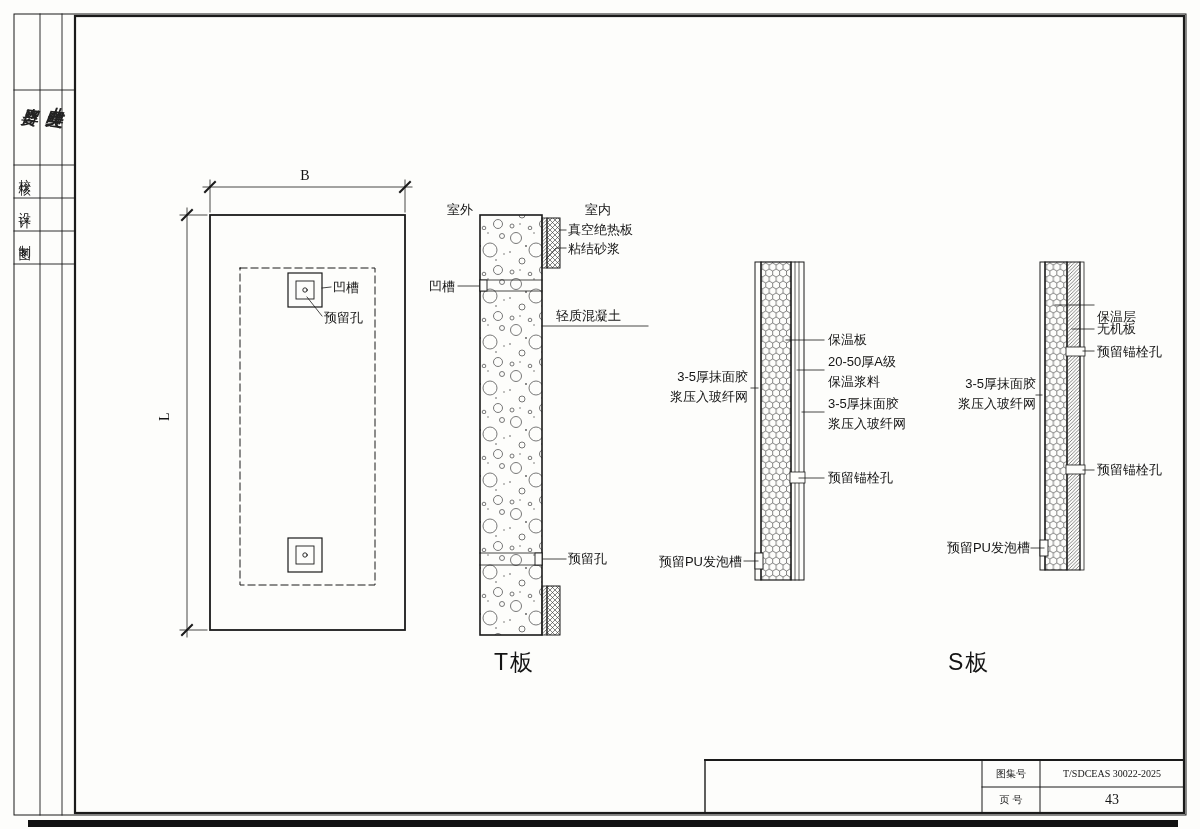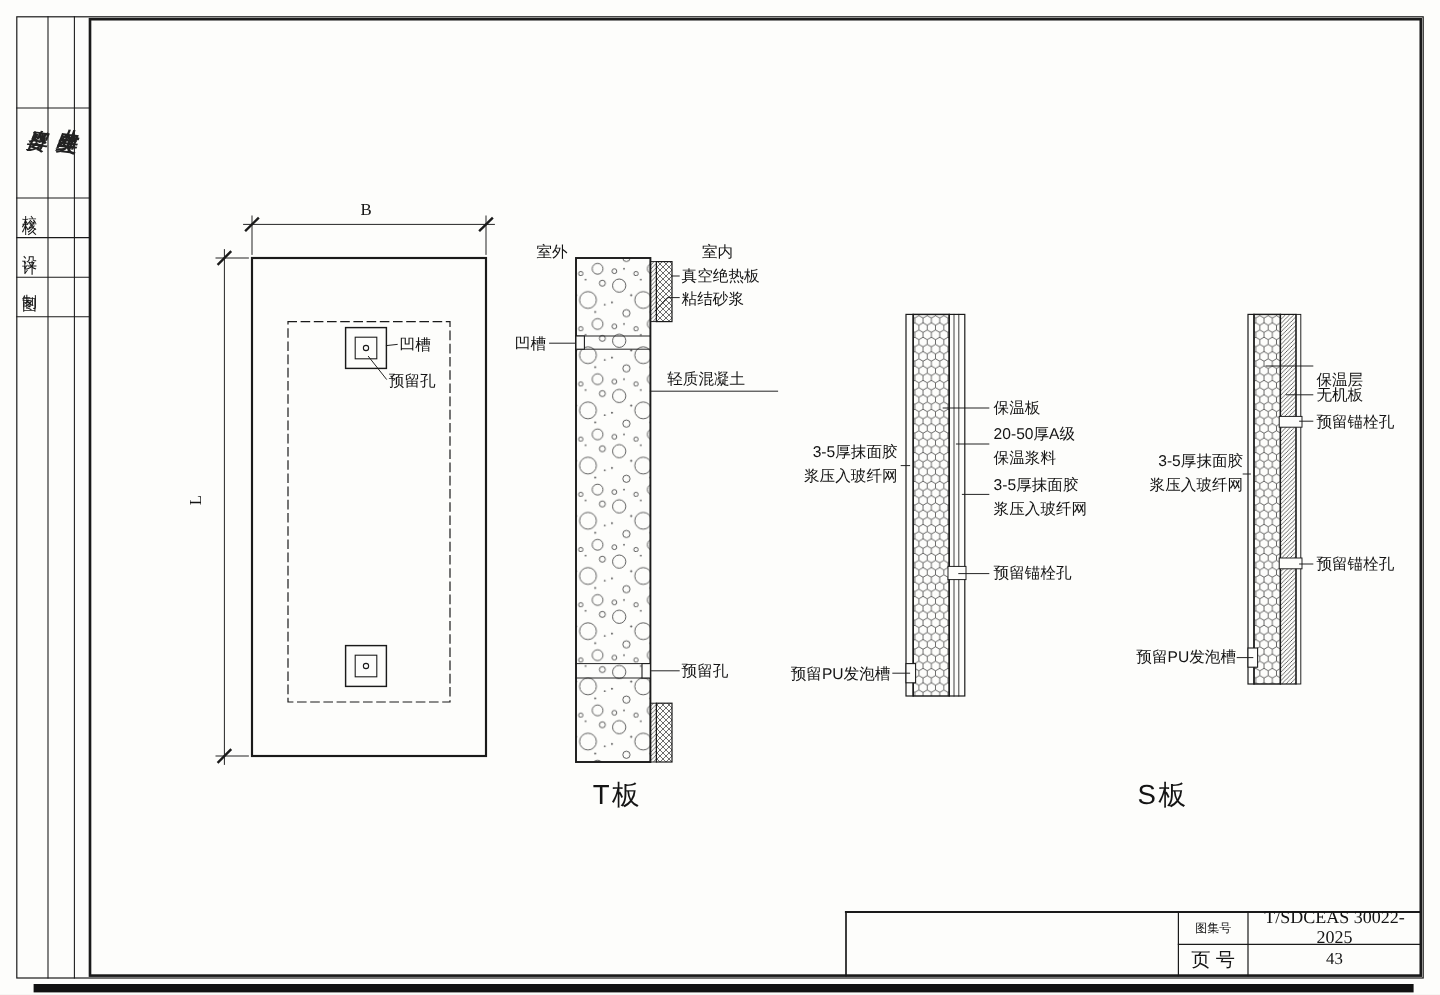--- a/index.html
+++ b/index.html
@@ -204,18 +204,18 @@
   <div class="lbl" style="left:1097px;top:297px;margin-top:12px;">保温层</div>
   <div class="lbl" style="left:1097px;top:321px;">无机板</div>
   <div class="lbl" style="left:1097px;top:344px;">预留锚栓孔</div>
   <div class="lbl" style="left:1097px;top:462px;">预留锚栓孔</div>
   <div class="lbl r" style="left:948px;top:376px;width:88px;">3-5厚抹面胶</div>
   <div class="lbl r" style="left:948px;top:396px;width:88px;">浆压入玻纤网</div>
   <div class="lbl r" style="left:926px;top:540px;width:104px;">预留PU发泡槽</div>
   <div class="lbl cap" style="left:903px;top:648px;margin-left:45px;">S板</div>
 
   <div class="cell" style="left:982px;top:760px;width:58px;height:27px;font-size:10px;">图集号</div>
-  <div class="cell serif" style="left:1040px;top:760px;width:144px;height:27px;font-size:15px;">T/SDCEAS 30022-2025</div>
-  <div class="cell" style="left:982px;top:787px;width:58px;height:26px;font-size:16px;">页 号</div>
+  <div class="cell serif" style="left:1040px;top:760px;width:144px;height:27px;font-size:10px;">T/SDCEAS 30022-2025</div>
+  <div class="cell" style="left:982px;top:787px;width:58px;height:26px;font-size:10px;">页 号</div>
   <div class="cell serif" style="left:1040px;top:787px;width:144px;height:26px;font-size:14px;">43</div>
 
   <div class="bottom-bar"></div>
 </div>
 
 </body></html>

